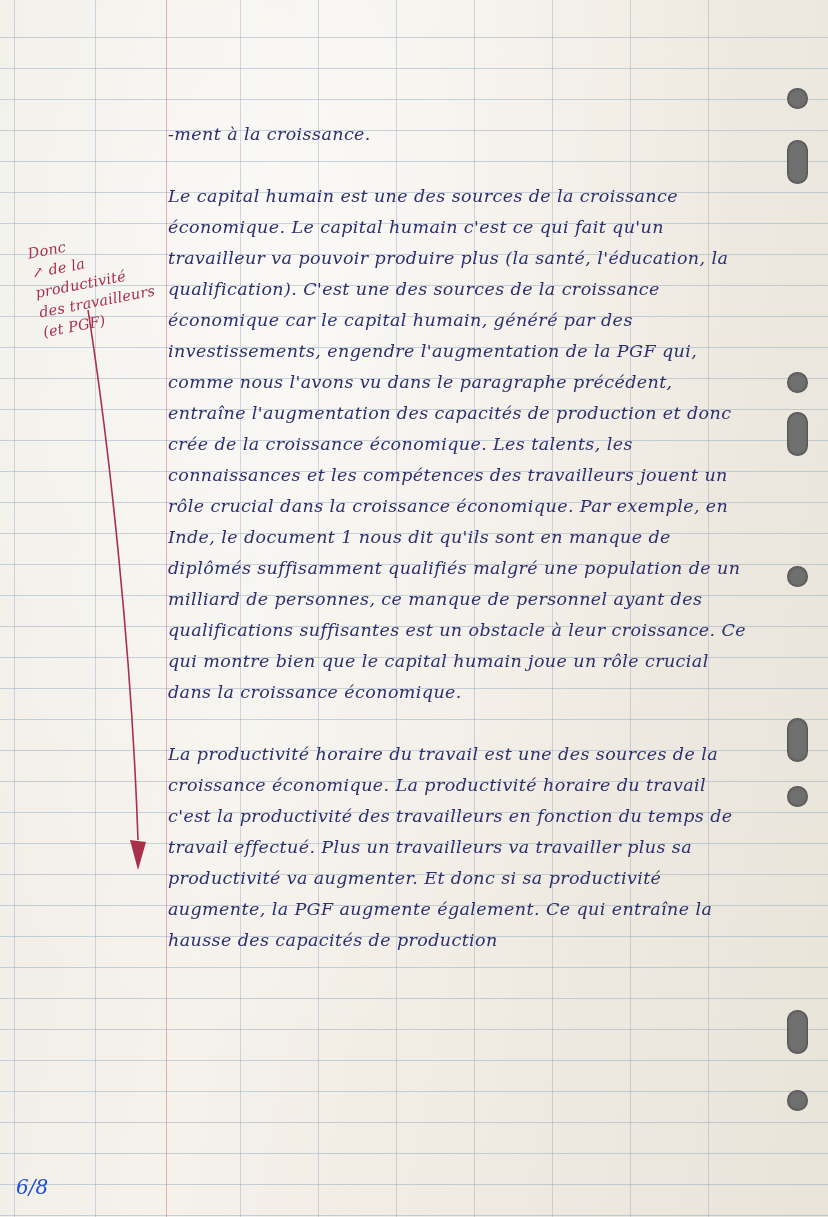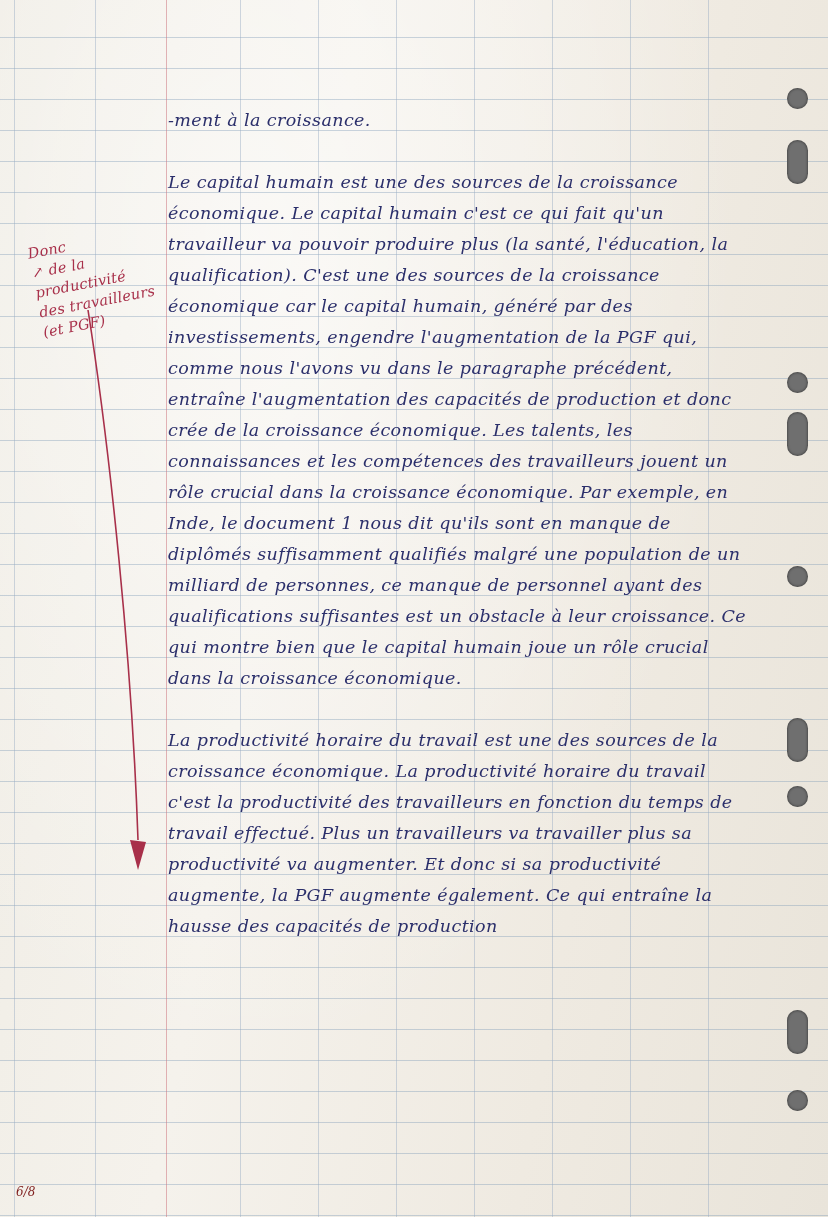--- a/index.html
+++ b/index.html
@@ -125,22 +125,22 @@
     top: 300px;
     pointer-events: none;
   }
 
   .page-number {
     position: absolute;
     left: 16px;
     bottom: 18px;
     font-family: "DejaVu Serif", serif;
     font-style: italic;
-    color: #7f1d1d;
-    font-size: 12px;
+    color: #1d4ed8;
+    font-size: 20px;
   }
 </style>
 </head>
 <body>
 
 <div class="page">
 
   <div class="paper-tint"></div>
   <div class="ruled"></div>
 
@@ -160,21 +160,21 @@
     <div class="hole oval" style="top:140px"></div>
     <div class="hole round" style="top:372px"></div>
     <div class="hole oval" style="top:412px"></div>
     <div class="hole round" style="top:566px"></div>
     <div class="hole oval" style="top:718px"></div>
     <div class="hole round" style="top:786px"></div>
     <div class="hole oval" style="top:1010px"></div>
     <div class="hole round" style="top:1090px"></div>
   </div>
 
-  <div class="body-text hand" style="top:105px">
+  <div class="body-text hand" style="top:119px">
     <p class="para">-ment à la croissance.</p>
     <p class="para">Le capital humain est une des sources de la croissance économique. Le capital humain c'est ce qui fait qu'un travailleur va pouvoir produire plus (la santé, l'éducation, la qualification). C'est une des sources de la croissance économique car le capital humain, généré par des investissements, engendre l'augmentation de la PGF qui, comme nous l'avons vu dans le paragraphe précédent, entraîne l'augmentation des capacités de production et donc crée de la croissance économique. Les talents, les connaissances et les compétences des travailleurs jouent un rôle crucial dans la croissance économique. Par exemple, en Inde, le document 1 nous dit qu'ils sont en manque de diplômés suffisamment qualifiés malgré une population de un milliard de personnes, ce manque de personnel ayant des qualifications suffisantes est un obstacle à leur croissance. Ce qui montre bien que le capital humain joue un rôle crucial dans la croissance économique.</p>
     <p class="para">La productivité horaire du travail est une des sources de la croissance économique. La productivité horaire du travail c'est la productivité des travailleurs en fonction du temps de travail effectué. Plus un travailleurs va travailler plus sa productivité va augmenter. Et donc si sa productivité augmente, la PGF augmente également. Ce qui entraîne la hausse des capacités de production</p>
   </div>
 
   <div class="annot annot-1">Donc
 ↗ de la
 productivité
 des travailleurs
 (et PGF)</div>

